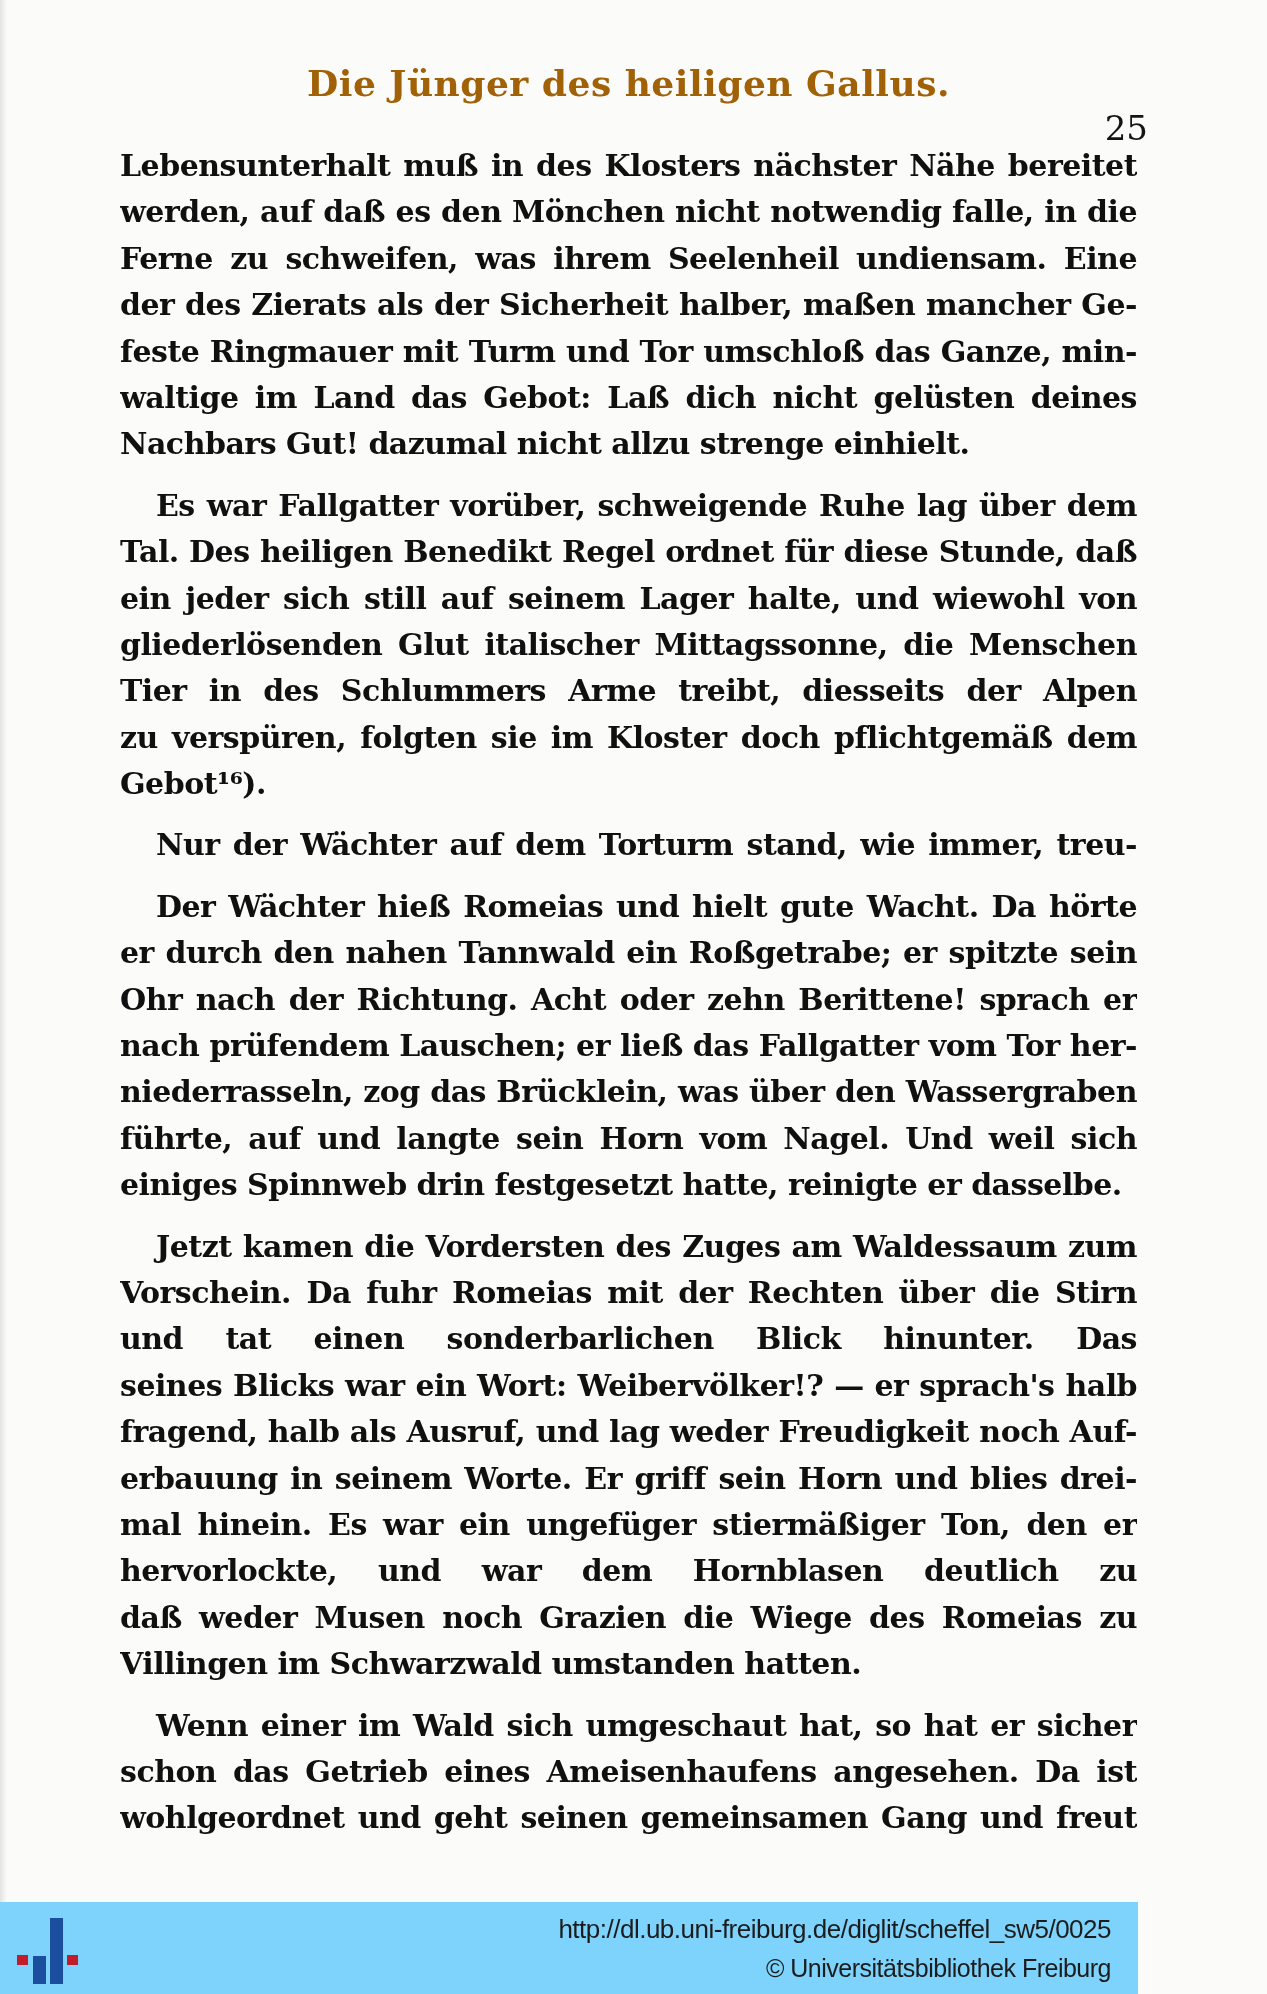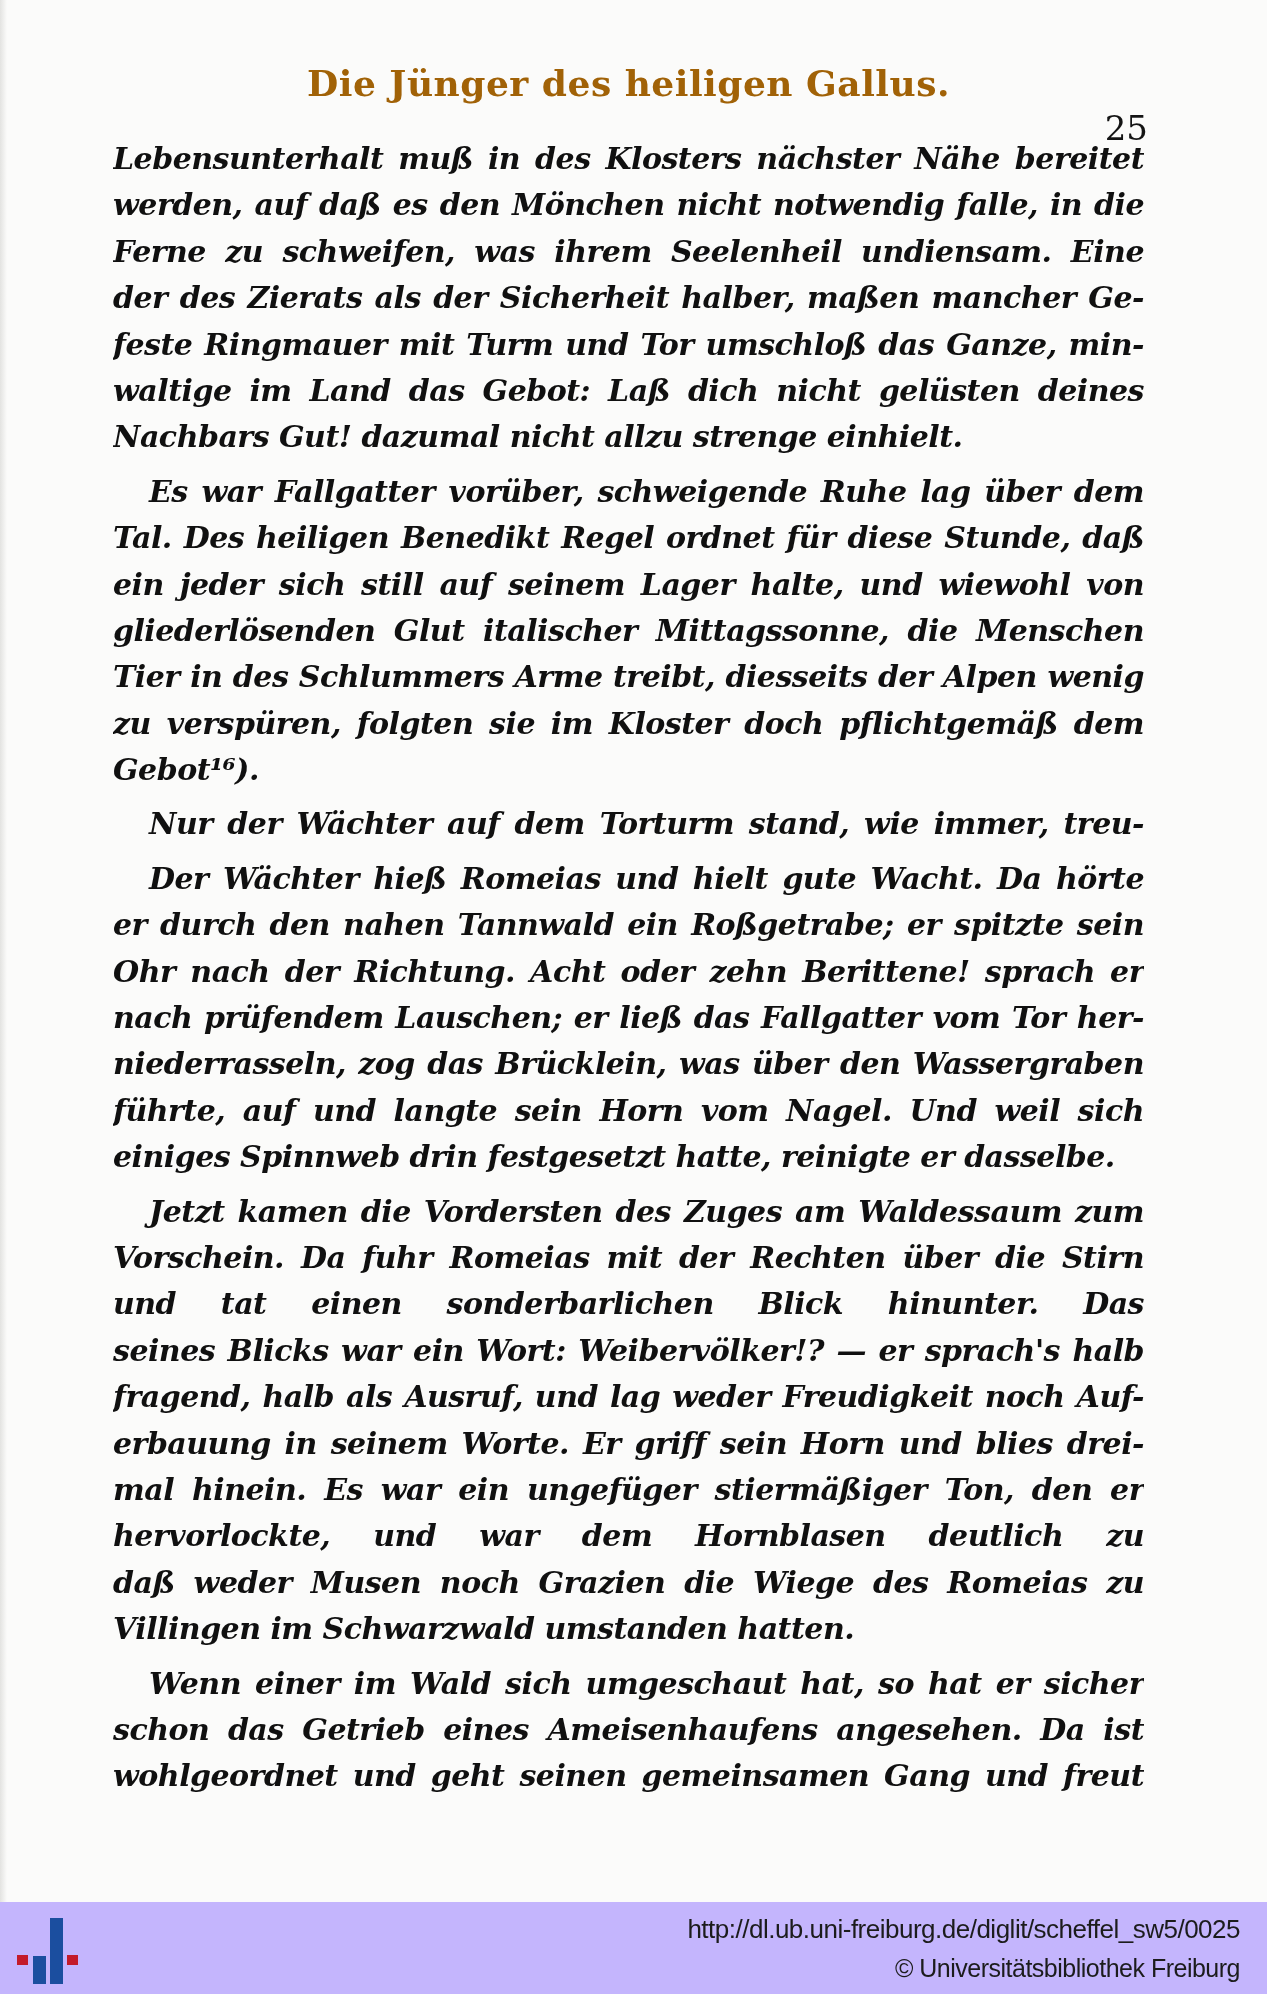--- a/index.html
+++ b/index.html
@@ -45,22 +45,21 @@
     margin-top: 32px;
   }
   .page-body {
     position: absolute;
     top: 128px;
     left: 105px;
     right: 115px;
     color: #101010;
   }
   .paragraph {
-    margin: 8px;
-    font-style: italic;
+    margin: 15px;
   }
   .text-line {
     font-size: 30px;
     font-weight: bold;
     line-height: 46.4px;
     height: 46.4px;
     letter-spacing: -0.5px;
     text-align: justify;
     text-align-last: justify;
     white-space: normal;
@@ -69,23 +68,23 @@
   .text-line.indent {
     text-indent: 36px;
   }
   .text-line.last {
     text-align-last: left;
   }
   .page-footer {
     position: absolute;
     left: 0;
     bottom: 0;
-    width: 1267px;
+    width: 1138px;
     height: 92px;
-    background: #c4b5fd;
+    background: #7dd3fc;
     text-decoration: underline;
   }
   .footer-text {
     position: absolute;
     right: 27px;
     top: 0;
     height: 92px;
     display: flex;
     flex-direction: column;
     align-items: flex-end;

